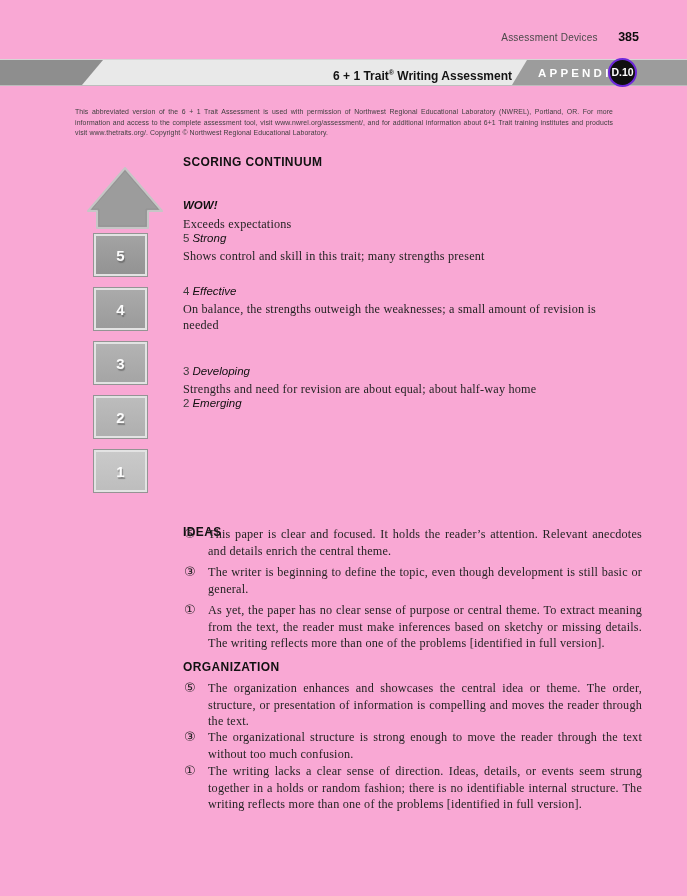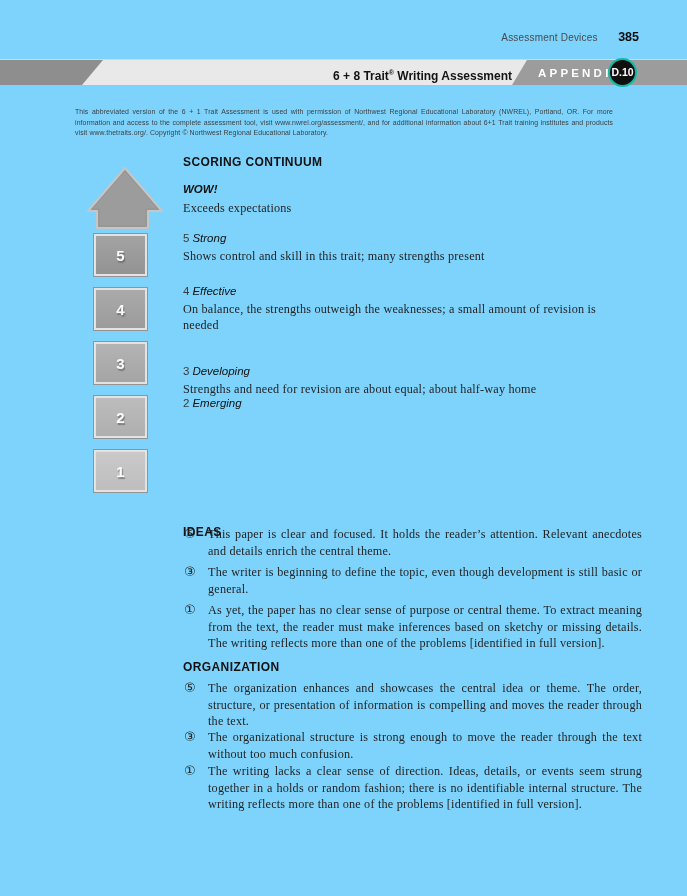--- a/index.html
+++ b/index.html
@@ -1,37 +1,37 @@
 <!DOCTYPE html>
 <html><head>
 <meta charset="utf-8">
 <style>
   html,body{margin:0;padding:0;background:#ffffff;}
-  .page{position:relative;width:687px;height:896px;background:#7dd3fc;overflow:hidden;
+  .page{position:relative;width:687px;height:896px;background:#f9a8d4;overflow:hidden;
         font-family:"Liberation Sans",sans-serif;color:#1a1a1a;}
 
   
   .pg-header{position:absolute;top:27px;left:0;width:639px;text-align:right;}
   .pg-header .sect{font-size:10px;color:#4a4a4a;letter-spacing:0.2px;}
   .pg-header .num{font-size:12.5px;font-weight:bold;color:#0d0d0d;margin-left:16px;}
 
   
   .banner{position:absolute;top:59px;left:0;width:687px;height:25px;background:#e9e9e9;
           border-top:1px solid #d6d6d6;border-bottom:1px solid #bdbdbd;}
   .banner-left{position:absolute;left:0;top:0;width:103px;height:25px;background:#8e8e8e;
           -webkit-clip-path:polygon(0 0,103px 0,82px 25px,0 25px);clip-path:polygon(0 0,103px 0,82px 25px,0 25px);}
   .banner-title{position:absolute;right:175px;top:0;height:25px;line-height:25px;
           font-weight:bold;font-size:12px;color:#141414;white-space:nowrap;}
   .banner-title sup{font-size:7px;vertical-align:super;}
   .banner-right{position:absolute;left:508px;top:0;right:0;height:25px;background:#9c9c9c;
           -webkit-clip-path:polygon(19px 0,179px 0,179px 25px,4px 25px);clip-path:polygon(19px 0,179px 0,179px 25px,4px 25px);}
   .appendix-label{position:absolute;left:30px;top:0;height:25px;line-height:26px;
           color:#ffffff;font-weight:bold;font-size:11.5px;letter-spacing:3.2px;}
   .appendix-circle{position:absolute;left:99px;top:-2px;width:29px;height:29px;border-radius:50%;
-          background:#101010;border:2px solid #14b8a6;box-sizing:border-box;
+          background:#101010;border:2px solid #6d28d9;box-sizing:border-box;
           color:#fff;font-weight:bold;font-size:10.5px;text-align:center;line-height:25px;}
 
   
   .credit{position:absolute;top:107px;left:75px;width:538px;font-size:6.9px;line-height:10.6px;
           color:#3e3e3e;text-align:justify;letter-spacing:0.1px;}
 
   
   .arrow{position:absolute;left:86px;top:167px;}
   .sbox{position:absolute;left:93px;width:55px;height:44px;box-sizing:border-box;
         border:1px solid #949494;box-shadow:inset 0 0 0 2px #e3e3e3;
@@ -42,21 +42,21 @@
   .sbox-4{top:287px;background:linear-gradient(180deg,#ababab,#9a9a9a);}
   .sbox-3{top:341px;background:linear-gradient(180deg,#b4b4b4,#a4a4a4);}
   .sbox-2{top:395px;background:linear-gradient(180deg,#bdbdbd,#aeaeae);}
   .sbox-1{top:449px;background:linear-gradient(180deg,#cacaca,#bdbdbd);}
 
   
   .heading{position:absolute;left:183px;font-weight:bold;font-size:12px;
            letter-spacing:0.4px;color:#111;}
 
   
-  .wow{position:absolute;left:183px;top:183px;}
+  .wow{position:absolute;left:183px;top:199px;}
   .wow-label{font-weight:bold;font-style:italic;font-size:11.5px;color:#111;}
   .serif{font-family:"Liberation Serif","DejaVu Serif",serif;font-size:12.2px;
          color:#242424;letter-spacing:0.2px;}
   .wow .serif{margin-top:6px;}
 
   
   .level{position:absolute;left:183px;}
   .level-label{font-size:11.5px;color:#3a3a3a;}
   .level-label em{font-weight:normal;font-style:italic;color:#101010;margin-left:3px;}
   .level-desc{margin-top:4px;line-height:16px;}
@@ -74,21 +74,21 @@
 <div class="page">
 
   <div class="pg-header">
     <span class="sect">Assessment Devices</span>
     <span class="num">385</span>
   </div>
 
   <div class="banner">
     <div class="banner-left"></div>
     <div class="banner-title">
-      <span>6 + 8 Trait</span><sup>®</sup>
+      <span>6 + 1 Trait</span><sup>®</sup>
       <span>Writing Assessment</span>
     </div>
     <div class="banner-right"></div>
     <div class="appendix-label" style="left:538px;">APPENDIX</div>
     <div class="appendix-circle" style="left:608px;">D.10</div>
   </div>
 
   <div class="credit">This abbreviated version of the 6 + 1 Trait Assessment is used with permission of Northwest Regional Educational Laboratory (NWREL), Portland, OR. For more information and access to the complete assessment tool, visit www.nwrel.org/assessment/, and for additional information about 6+1 Trait training institutes and products visit www.thetraits.org/. Copyright © Northwest Regional Educational Laboratory.</div>
 
   <div class="arrow">

